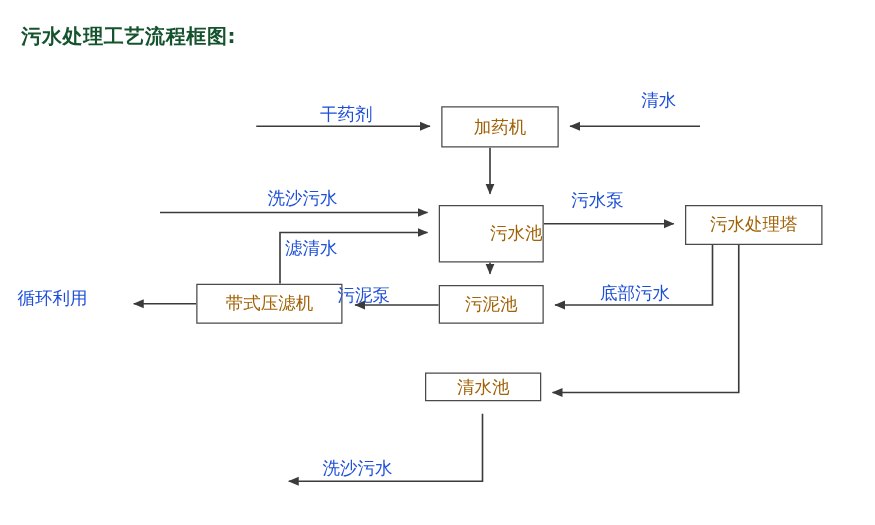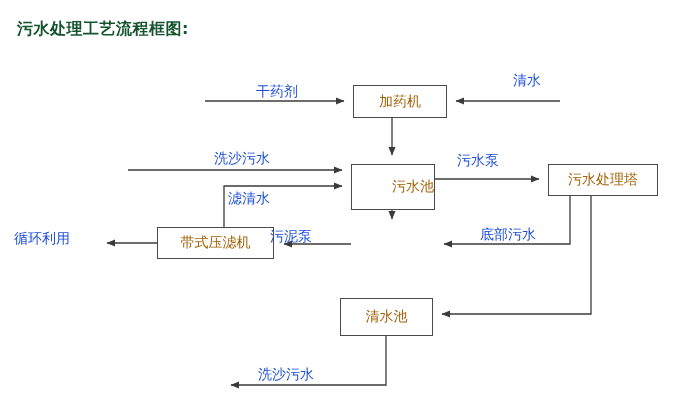--- a/index.html
+++ b/index.html
@@ -105,22 +105,25 @@
   </div>
 
   <div class="node" style="left:548px; top:164px; width:110px; height:32px;">
     <span>污水处理塔</span>
   </div>
 
   <div class="node" style="left:157px; top:227px; width:117px; height:32px;align-items:center;">
     <span>带式压滤机</span>
   </div>
 
+  <div class="node" style="left:351px; top:228px; width:84px; height:31px;">
+    <span>污泥池</span>
+  </div>
 
-  <div class="node" style="left:340px; top:298px; width:93px; height:38px;">
+  <div class="node" style="left:340px; top:298px; width:93px; height:23px;">
     <span>清水池</span>
   </div>
 
   <div class="edge-label" style="left:256px; top:83px;">干药剂</div>
 
   <div class="edge-label" style="left:477px; top:72px;margin-left:36px;">清水</div>
 
   <div class="edge-label" style="left:170px; top:150px;margin-left:44px;">洗沙污水</div>
 
   <div class="edge-label" style="left:228px; top:190px;">滤清水</div>

